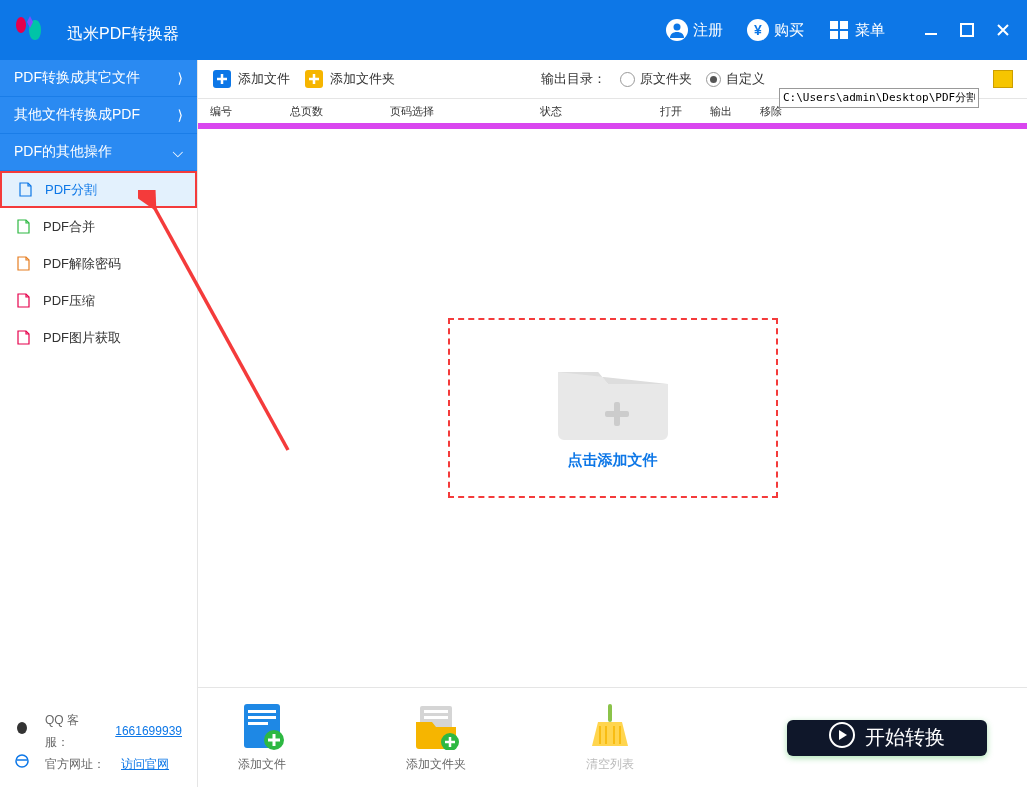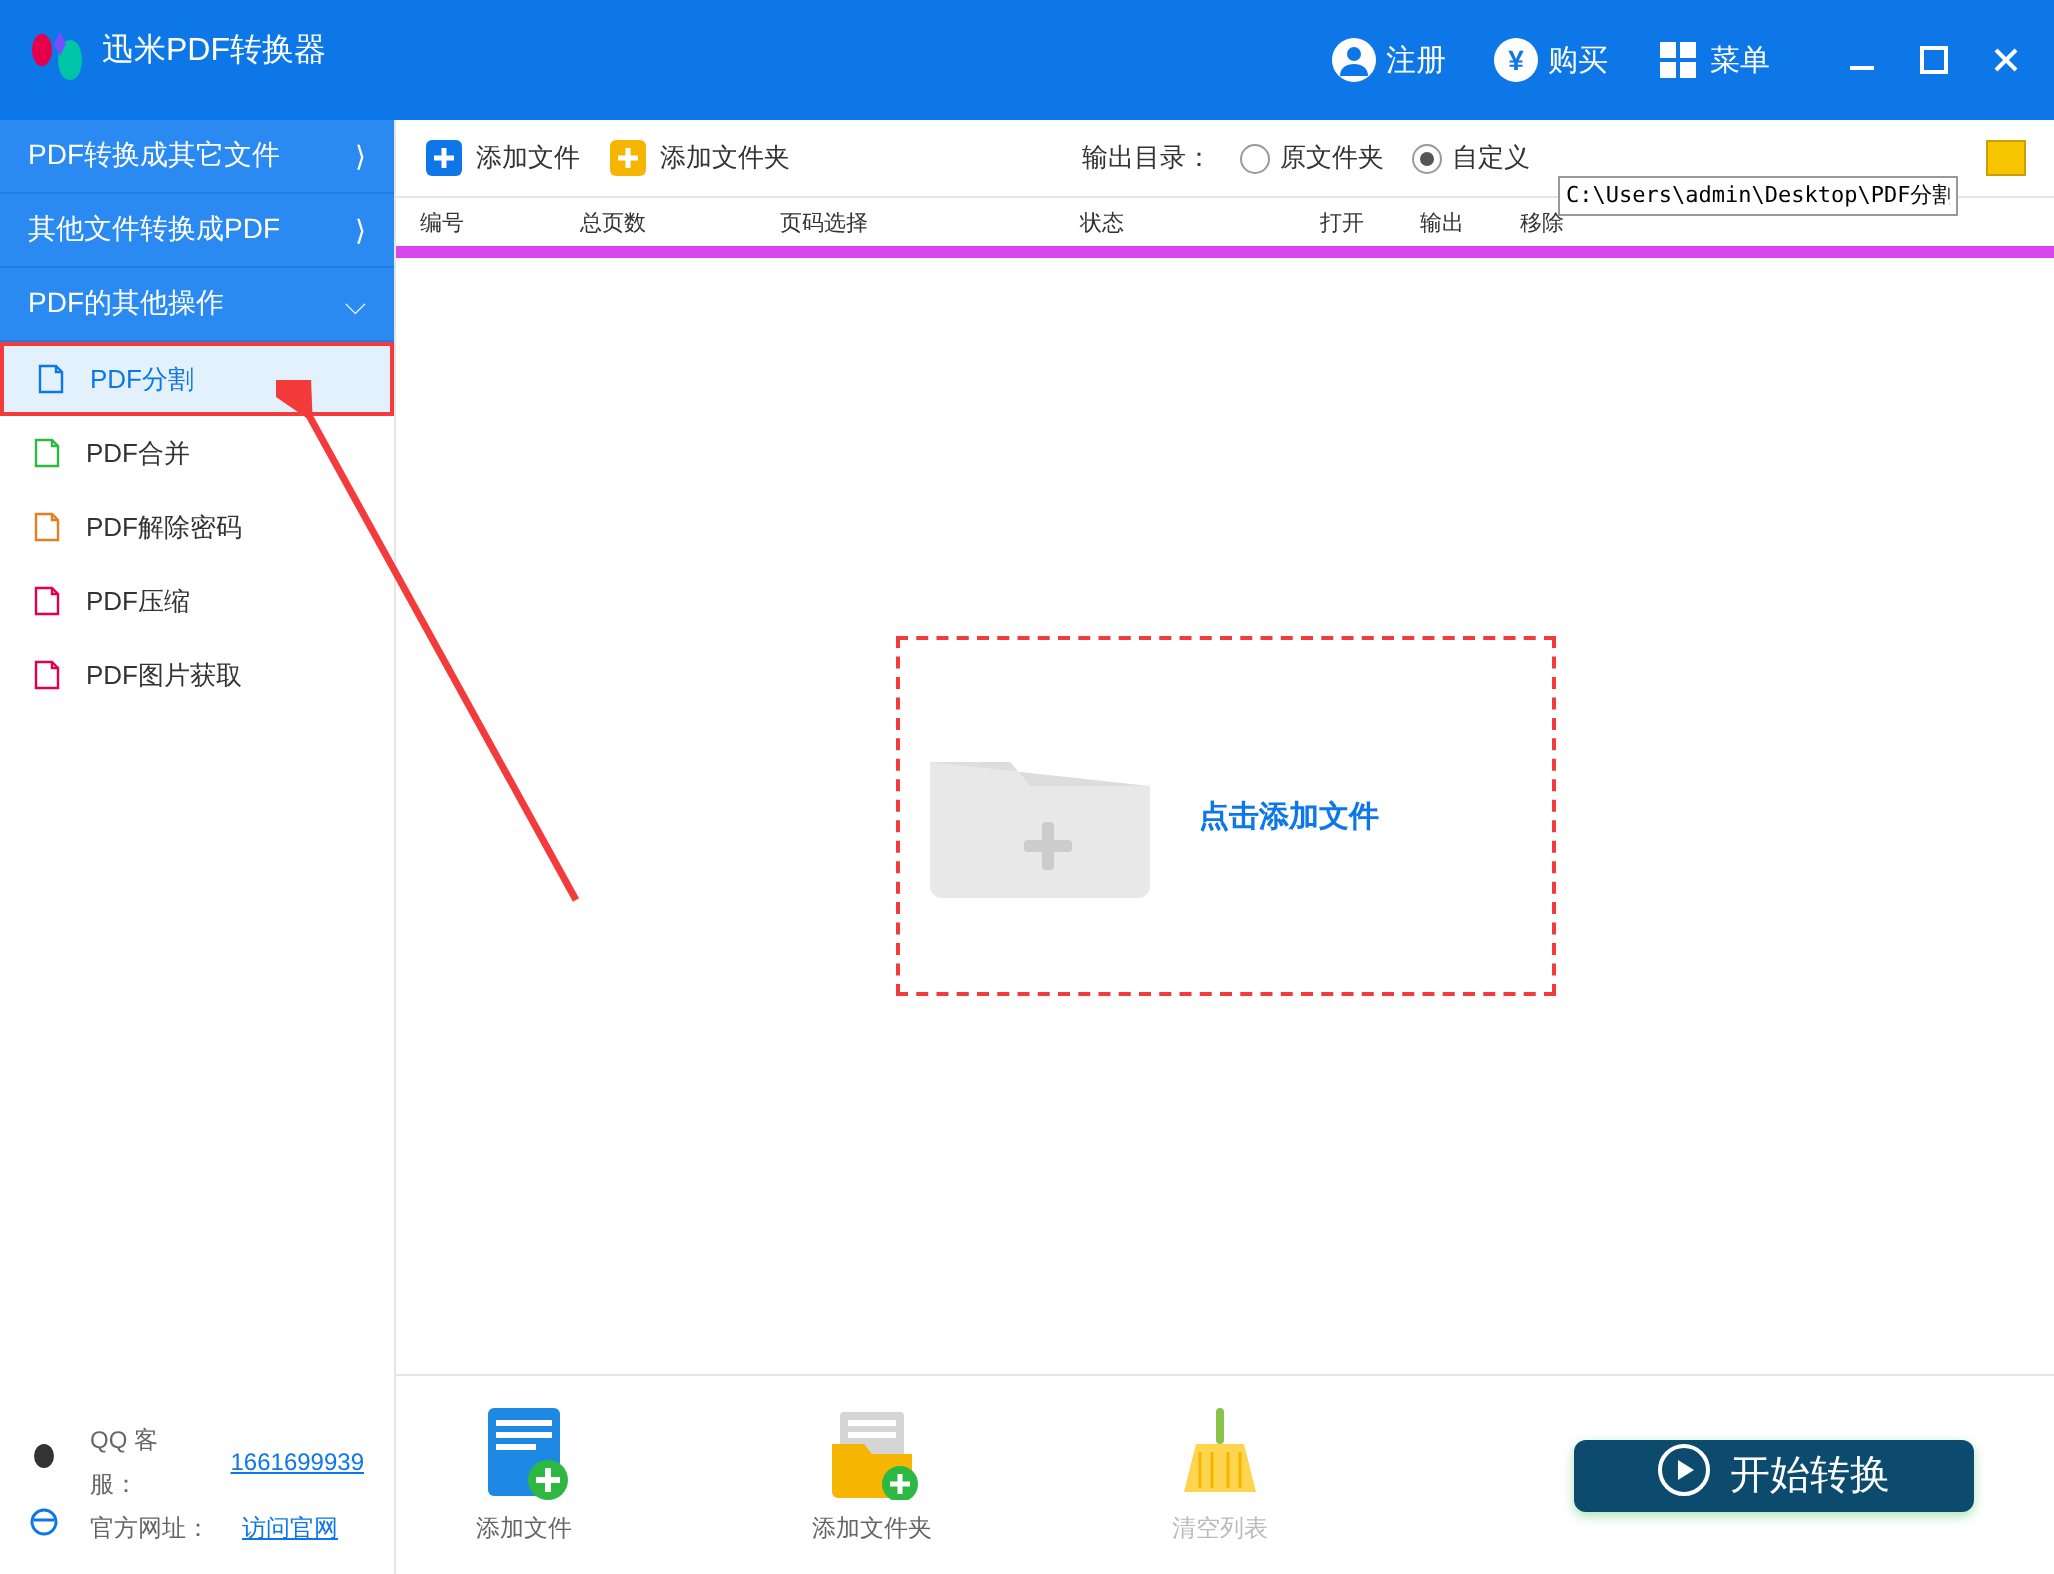--- a/index.html
+++ b/index.html
@@ -1,19 +1,19 @@
 <!DOCTYPE html>
 <html><head>
   <meta charset="utf-8">
   <style>
     * { box-sizing: border-box; margin: 0; padding: 0; font-family: "Microsoft YaHei", sans-serif; }
     body { width: 1027px; height: 787px; background: #fff; overflow: hidden; position: relative; }
     
     .titlebar { height: 60px; background: #0d77e7; display: flex; align-items: center; padding: 0 15px; color: #fff; }
-    .logo-wrap { display: flex; align-items: flex-start; gap: 6px; }
+    .logo-wrap { display: flex; align-items: flex-end; gap: 22px; }
     .logo-icon { width: 30px; height: 30px; }
     .app-title { font-size: 16px; font-weight: 500; }
     .titlebar-spacer { flex: 1; }
     .tb-btn { display: flex; align-items: center; gap: 5px; padding: 0 12px; font-size: 15px; cursor: pointer; color: #fff; }
     .tb-icon { width: 22px; height: 22px; }
     .win-controls { display: flex; gap: 18px; margin-left: 25px; }
     .win-btn { width: 18px; height: 18px; display: flex; align-items: center; justify-content: center; cursor: pointer; }
     
     .main { display: flex; height: 727px; }
     
@@ -47,28 +47,28 @@
     .th-num { width: 80px; }
     .th-name { width: 200px; }
     .th-pages { width: 100px; }
     .th-sel { width: 150px; }
     .th-status { width: 120px; }
     .th-open { width: 50px; }
     .th-out { width: 50px; }
     .th-del { width: 50px; }
     
     .dropzone-area { flex: 1; display: flex; align-items: center; justify-content: center; }
-    .dropzone { width: 330px; height: 180px; border: 2px dashed #f43b3b; display: flex; align-items: center; gap: 10px; cursor: pointer; }
+    .dropzone { width: 330px; height: 180px; border: 2px dashed #f43b3b; display: flex; flex-direction: column; align-items: center; justify-content: center; cursor: pointer; }
     .dz-label { color: #0d77e7; font-size: 15px; font-weight: bold; }
     
     .bottom-bar { height: 100px; border-top: 1px solid #e5e5e5; display: flex; align-items: center; padding: 0 40px; gap: 120px; }
     .bb-btn { display: flex; flex-direction: column; align-items: center; gap: 6px; cursor: pointer; font-size: 12px; color: #666; }
     .bb-btn.disabled { color: #bbb; cursor: default; }
     .bb-icon { width: 48px; height: 48px; }
-    .start-btn { margin-left: auto; width: 200px; height: 36px; background: #0c4a6e; border-radius: 6px; display: flex; align-items: center; justify-content: center; gap: 10px; color: #fff; font-size: 20px; font-weight: 500; cursor: pointer; box-shadow: 0 2px 6px rgba(45,184,66,.4); }
+    .start-btn { margin-left: auto; width: 200px; height: 36px; background: #0f172a; border-radius: 6px; display: flex; align-items: center; justify-content: center; gap: 10px; color: #fff; font-size: 20px; font-weight: 500; cursor: pointer; box-shadow: 0 2px 6px rgba(45,184,66,.4); }
     
     .arrow-annotation { position: absolute; pointer-events: none; z-index: 100; }
   </style>
 </head>
 <body>
 
 <div class="titlebar">
   <div class="logo-wrap">
     <span class="logo-icon">
       <svg viewBox="0 0 30 30">

